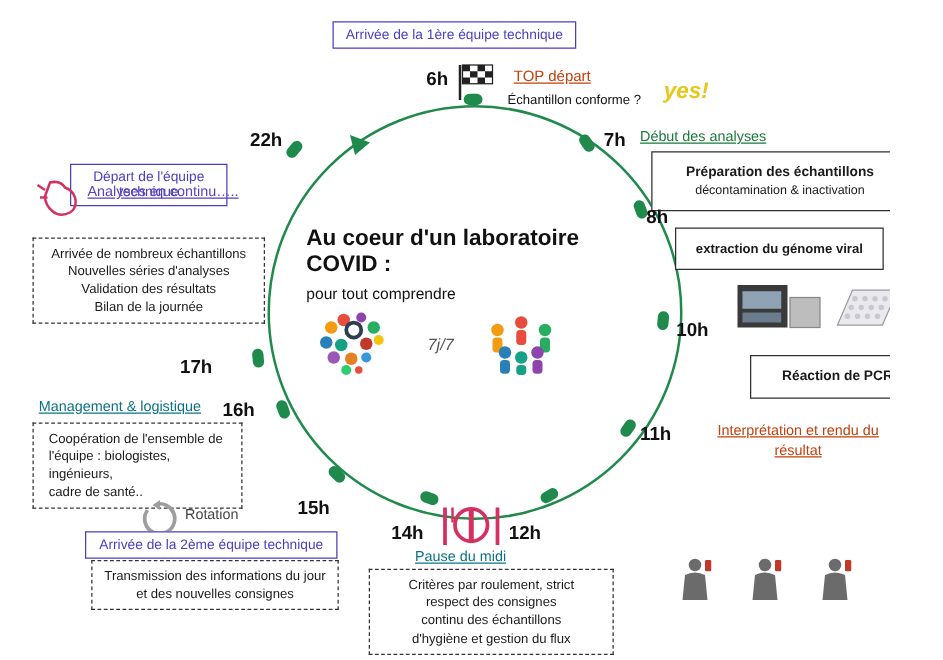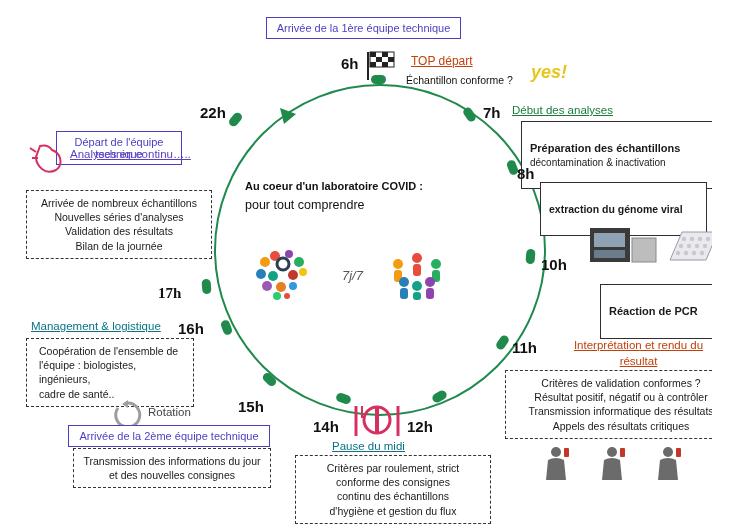--- a/index.html
+++ b/index.html
@@ -24,21 +24,22 @@
     background: #ffffff;
     box-sizing: border-box;
     padding: 5px 8px;
     text-align: center;
     line-height: 1.35;
   }
   .solidbox {
     border: 1px solid #2f2f2f;
     background: #ffffff;
     box-sizing: border-box;
-    padding: 19px 8px;
+    padding: 9px 8px;
+    text-align: center;
     line-height: 1.35;
   }
   .labelbox {
     border: 1px solid #4a3fc0;
     background: #ffffff;
     box-sizing: border-box;
     padding: 4px 9px;
     text-align: center;
     color: #4a3fc0;
     font-size: 11px;
@@ -60,21 +61,21 @@
   .heading-teal {
     color: #0b7285;
     font-size: 11.5px;
   }
   .heading-purple {
     color: #5b3fc0;
     font-size: 11.5px;
   }
   .u { text-decoration: underline; }
   .center-title {
-    font-size: 11px;
+    font-size: 18px;
     font-weight: bold;
     color: #111;
   }
   .center-sub {
     font-size: 12.5px;
     color: #111;
   }
   .small { font-size: 10.5px; }
   .tiny { font-size: 10px; }
   .dot {
@@ -199,26 +200,20 @@
   </div>
 
   <div class="abs hour" style="left:512px; top:339px;">
     <span>11h</span>
   </div>
   <div class="abs heading-red u" style="left:546px; top:338px; width:185px; text-align:center; line-height:1.35;">
     <div>Interprétation et rendu du</div>
     <div>résultat</div>
   </div>
 
-  <div class="abs box" style="left:505px; top:370px; width:232px; font-size:10.5px;">
-    <div>Critères de validation conformes ?</div>
-    <div>Résultat positif, négatif ou à contrôler</div>
-    <div>Transmission informatique des résultats</div>
-    <div>Appels des résultats critiques</div>
-  </div>
 
   <svg class="abs" style="left:534px; top:444px;" width="170" height="48">
     <g fill="#6b6b6b">
       <circle cx="22" cy="8" r="5"></circle>
       <path d="M14 16 q8 -4 16 0 l2 20 h-20 z"></path>
       <circle cx="78" cy="8" r="5"></circle>
       <path d="M70 16 q8 -4 16 0 l2 20 h-20 z"></path>
       <circle cx="134" cy="8" r="5"></circle>
       <path d="M126 16 q8 -4 16 0 l2 20 h-20 z"></path>
     </g>
@@ -248,21 +243,21 @@
     <span>Analyses en continu…..</span>
   </div>
 
   <div class="abs box" style="left:26px; top:190px; width:186px; font-size:10.5px;">
     <div>Arrivée de nombreux échantillons</div>
     <div>Nouvelles séries d'analyses</div>
     <div>Validation des résultats</div>
     <div>Bilan de la journée</div>
   </div>
 
-  <div class="abs hour" style="left:158px; top:285px;font-family:Liberation Serif, serif;">
+  <div class="abs hour" style="left:144px; top:285px;">
     <span>17h</span>
   </div>
 
   <div class="abs hour" style="left:178px; top:320px;">
     <span>16h</span>
   </div>
 
   <div class="abs heading-teal u" style="left:31px; top:320px;">
     <span>Management &amp; logistique</span>
   </div>
@@ -308,21 +303,21 @@
     <line x1="12" y1="4" x2="12" y2="16" stroke="#d63060" stroke-width="2"></line>
     <line x1="48" y1="4" x2="48" y2="34" stroke="#d63060" stroke-width="3"></line>
   </svg>
 
   <div class="abs heading-teal u" style="left:332px; top:440px;">
     <span>Pause du midi</span>
   </div>
 
   <div class="abs box" style="left:295px; top:455px; width:196px; font-size:10.5px;">
     <div>Critères par roulement, strict</div>
-    <div>conforme des consignes</div>
+    <div>respect des consignes</div>
     <div>continu des échantillons</div>
     <div>d'hygiène et gestion du flux</div>
   </div>
 
   <div class="abs" style="left:245px; top:180px; width:230px;">
     <div class="center-title">Au coeur d'un laboratoire COVID :</div>
     <div class="center-sub" style="margin-top:6px;">pour tout comprendre</div>
   </div>
 
   <svg class="abs" style="left:253px; top:248px;" width="62" height="54">

